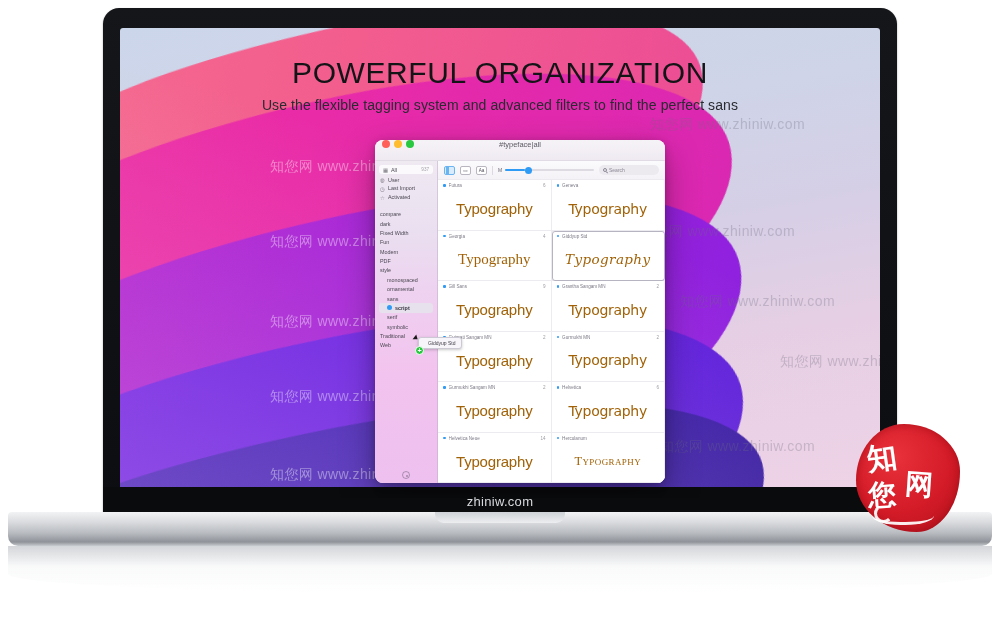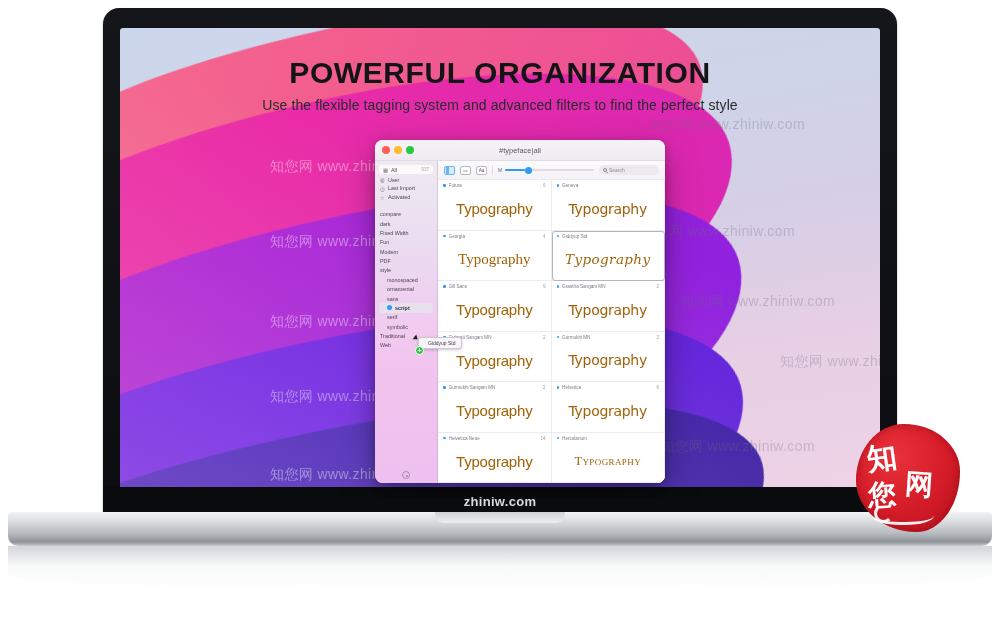--- a/index.html
+++ b/index.html
@@ -25,21 +25,21 @@
     background: #000; border-radius: 3px; overflow: hidden;
   }
   .bezel-chin {
     position: absolute; left: 103px; top: 487px;
     width: 794px; height: 28px;
     background: #0a0b0d;
     display: flex; align-items: center; justify-content: center;
     border-radius: 0 0 4px 4px;
   }
   .bezel-chin .brand {
-    color: #d9dade; font-size: 13px; letter-spacing: .3px; font-weight: bold;
+    color: #d9dade; font-size: 13px; letter-spacing: .3px;
   }
   .laptop-base {
     position: absolute; left: 8px; top: 512px;
     width: 984px; height: 34px;
     background: linear-gradient(180deg,#f2f3f4 0%,#d9dbde 30%,#b8bbc0 62%,#8f9399 88%,#c9ccd0 100%);
     border-radius: 4px 4px 10px 10px;
   }
   .laptop-notch {
     position: absolute; left: 50%; transform: translateX(-50%); top: 512px;
     width: 130px; height: 11px;
@@ -60,21 +60,21 @@
   .w1 { left:-300px; top:20px;  width:900px; height:300px; background: linear-gradient(120deg,#f8758f 0%,#f25d8e 55%,#ec4b96 100%); transform: rotate(-17deg); }
   .w2 { left:-330px; top:90px;  width:960px; height:330px; background: linear-gradient(120deg,#f0369f 0%,#e92ba7 50%,#d827b4 100%); transform: rotate(-17deg); }
   .w3 { left:-340px; top:210px; width:980px; height:330px; background: linear-gradient(120deg,#c224c9 0%,#a622d6 55%,#8b21e0 100%); transform: rotate(-17deg); }
   .w4 { left:-360px; top:330px; width:1000px;height:330px; background: linear-gradient(120deg,#7a1fe6 0%,#6a1fe2 55%,#5a1ed8 100%); transform: rotate(-16deg); }
   .w5 { left:-380px; top:420px; width:1040px;height:300px; background: linear-gradient(120deg,#4d1ec6 0%,#3f1db2 60%,#33189c 100%); transform: rotate(-15deg); }
   .wallpaper-veil { position:absolute; inset:0; background: linear-gradient(200deg, rgba(210,220,240,0) 0%, rgba(215,220,240,0) 40%, rgba(235,210,235,.25) 100%); }
 
   
   .headline-wrap { position: absolute; left: 0; right: 0; top: 28px; text-align: center; z-index: 5; }
   .headline {
-    font-size: 30px; font-weight: bold; color: #131416;
+    font-size: 30px; font-weight: normal; color: #131416;
     letter-spacing: .6px;
   }
   .subhead {
     margin-top: 7px; font-size: 14px; color: #2a2b30; letter-spacing: .1px;
   }
 
   
   .wm {
     position: absolute; color: rgba(255,255,255,.40);
     font-size: 14px; white-space: nowrap; pointer-events: none;
@@ -85,21 +85,21 @@
   
   .app-window {
     position: absolute; left: 255px; top: 112px;
     width: 290px; height: 343px;
     border-radius: 8px; overflow: hidden;
     box-shadow: 0 14px 34px rgba(0,0,0,.34), 0 2px 8px rgba(0,0,0,.22);
     display: flex; flex-direction: column;
     background: #fff; z-index: 6;
   }
   .titlebar {
-    height: 21px; display: flex; align-items: center;
+    height: 21px; display: flex; align-items: flex-start;
     background: linear-gradient(180deg,#f6f3f7,#efeaf2);
     border-bottom: 1px solid #e0dbe4; position: relative;
   }
   .traffic { display: flex; gap: 4px; padding-left: 7px; }
   .tl { width: 8px; height: 8px; border-radius: 50%; }
   .tl.red { background:#ff5f57; } .tl.yellow { background:#febc2e; } .tl.green { background:#28c840; }
   .win-title {
     position: absolute; left: 0; right: 0; text-align: center;
     font-size: 7.5px; color: #5d5a63;
   }
@@ -257,21 +257,21 @@
           <div class="wm" style="left: 150px; top: 285px; font-size: 14px;">知您网 www.zhiniw.com</div>
           <div class="wm dark" style="left: 560px; top: 265px; font-size: 14px;">知您网 www.zhiniw.com</div>
           <div class="wm" style="left: 150px; top: 360px; font-size: 14px;">知您网 www.zhiniw.com</div>
           <div class="wm dark" style="left: 660px; top: 325px; font-size: 14px;">知您网 www.zhiniw.com</div>
           <div class="wm" style="left: 150px; top: 438px; font-size: 14px;">知您网 www.zhiniw.com</div>
           <div class="wm dark" style="left: 540px; top: 410px; font-size: 14px;">知您网 www.zhiniw.com</div>
         </div>
 
       <div class="headline-wrap">
         <div class="headline">POWERFUL ORGANIZATION</div>
-        <div class="subhead">Use the flexible tagging system and advanced filters to find the perfect style</div>
+        <div class="subhead">Use the flexible tagging system and advanced filters to find the perfect sans</div>
       </div>
 
       <div class="app-window">
 
         <div class="titlebar">
           <div class="traffic">
             <span class="tl red"></span>
             <span class="tl yellow"></span>
             <span class="tl green"></span>
           </div>

